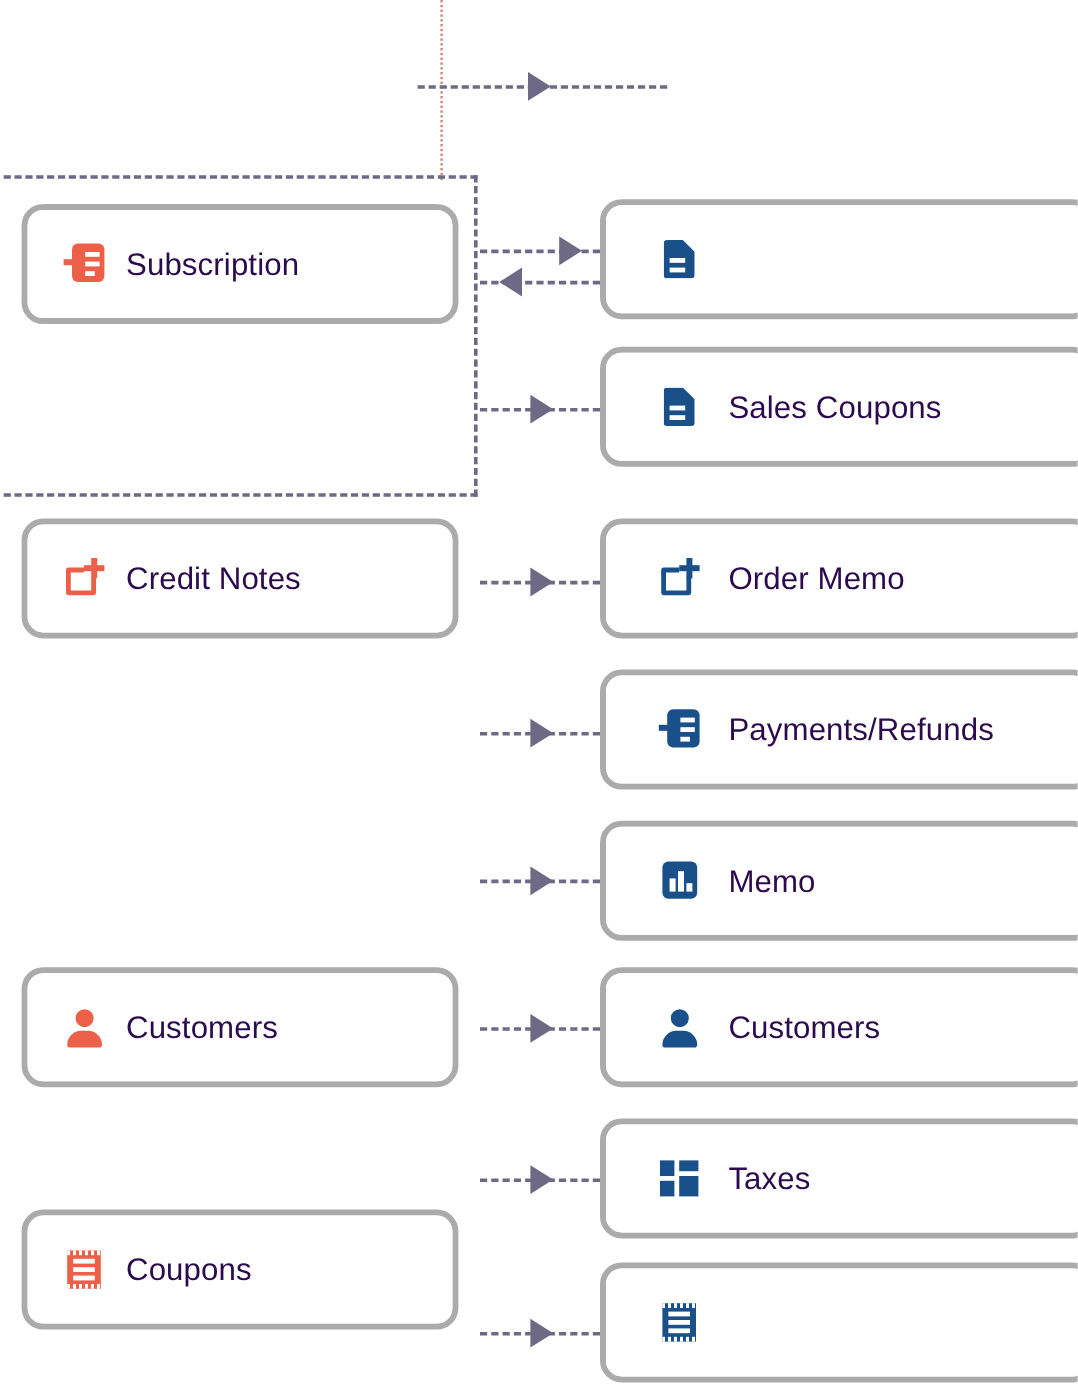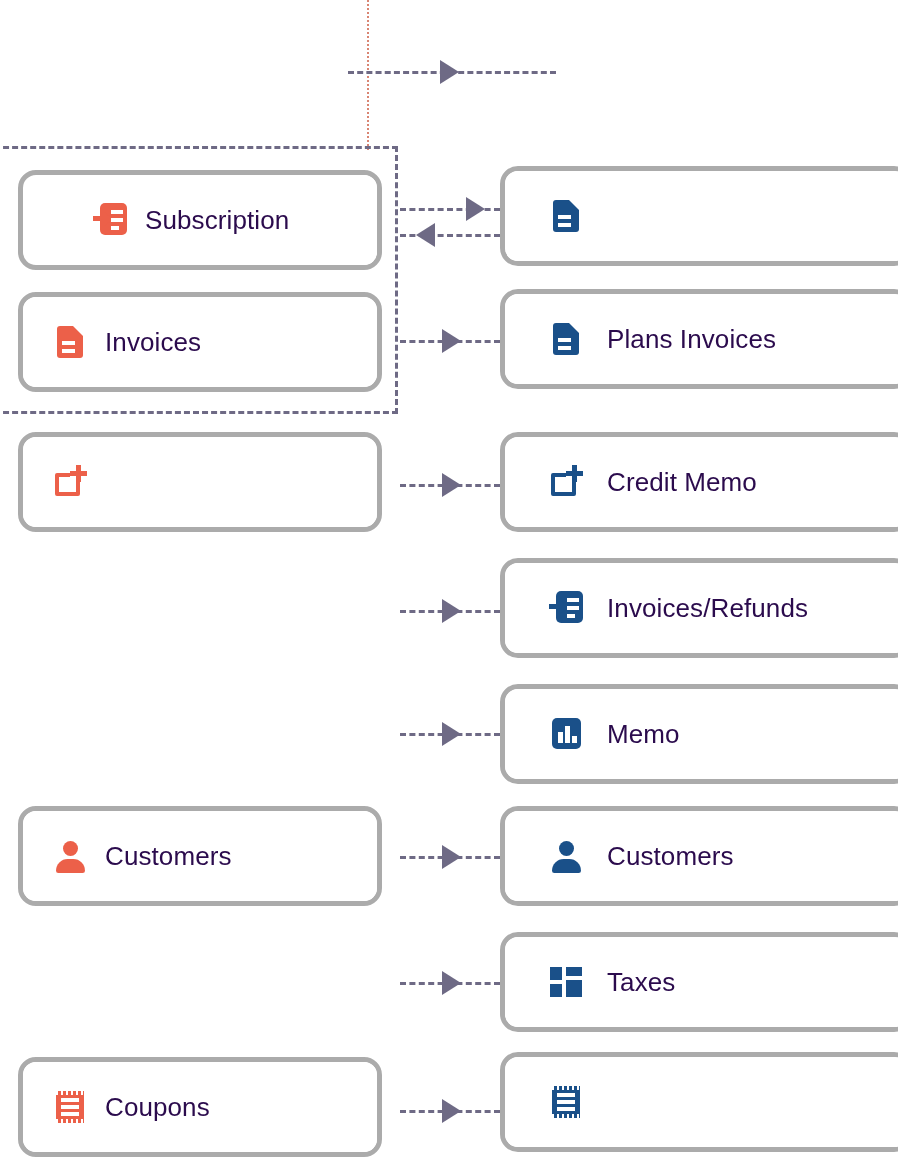--- a/index.html
+++ b/index.html
@@ -196,21 +196,21 @@
 
   <div id="guide-line"></div>
 
   <div class="conn" style="left:348px; top:71px; width:208px;">
     <div class="line"></div>
     <div class="head right" style="left:92px;"></div>
   </div>
 
   <div id="group-box"></div>
 
-  <div class="card left" style="top:170px;padding-left:40px;">
+  <div class="card left" style="top:170px;">
     <div class="inner">
       <span class="ico ic-sub" style="--c:#EC6049">
         <span class="bx"></span>
           <span class="ar"></span>
           <span class="arh"></span>
         <span class="ln l1"></span>
           <span class="ln l2"></span>
           <span class="ln l3"></span>
       </span>
       <span class="label">Subscription</span>
@@ -228,84 +228,74 @@
   </div>
   <div class="conn" style="left:400px; top:208px; width:100px;">
     <div class="line"></div>
     <div class="head right" style="left:66px;"></div>
   </div>
   <div class="conn" style="left:400px; top:234px; width:100px;">
     <div class="line"></div>
     <div class="head left" style="left:16px;"></div>
   </div>
 
-  <div class="card left" style="top:292px;">
-    <div class="inner">
-      <span class="ico ic-doc" style="--c:#EC6049">
-        <span class="page"></span>
-          <span class="fold"></span>
-        <span class="dl d1"></span>
-          <span class="dl d2"></span>
-      </span>
-      <span class="label">Invoices</span>
-    </div>
-  </div>
   <div class="card right" style="top:289px;">
     <div class="inner">
       <span class="ico ic-doc" style="--c:#1A5089">
         <span class="page"></span>
           <span class="fold"></span>
         <span class="dl d1"></span>
           <span class="dl d2"></span>
       </span>
-      <span class="label">Plans Invoices</span>
+      <span class="label">Sales Coupons</span>
     </div>
   </div>
   <div class="conn" style="left:400px; top:340px; width:100px;">
     <div class="line"></div>
     <div class="head right" style="left:42px;"></div>
   </div>
 
   <div class="card left" style="top:432px;">
     <div class="inner">
       <span class="ico ic-cn" style="--c:#EC6049">
         <span class="sq"></span>
           <span class="mask"></span>
           <span class="ph"></span>
           <span class="pv"></span>
       </span>
+      <span class="label">Credit Notes</span>
     </div>
   </div>
   <div class="card right" style="top:432px;">
     <div class="inner">
       <span class="ico ic-cn" style="--c:#1A5089">
         <span class="sq"></span>
           <span class="mask"></span>
           <span class="ph"></span>
           <span class="pv"></span>
       </span>
-      <span class="label">Credit Memo</span>
+      <span class="label">Order Memo</span>
     </div>
   </div>
   <div class="conn" style="left:400px; top:484px; width:100px;">
     <div class="line"></div>
     <div class="head right" style="left:42px;"></div>
   </div>
 
   <div class="card right" style="top:558px;">
     <div class="inner">
       <span class="ico ic-sub" style="--c:#1A5089">
         <span class="bx"></span>
           <span class="ar"></span>
           <span class="arh"></span>
         <span class="ln l1"></span>
           <span class="ln l2"></span>
           <span class="ln l3"></span>
       </span>
-      <span class="label">Invoices/Refunds</span>
+      <span class="label">Payments/Refunds</span>
     </div>
   </div>
   <div class="conn" style="left:400px; top:610px; width:100px;">
     <div class="line"></div>
     <div class="head right" style="left:42px;"></div>
   </div>
 
   <div class="card right" style="top:684px;">
     <div class="inner">
       <span class="ico ic-tax" style="--c:#1A5089">
@@ -354,21 +344,21 @@
           <span class="g4"></span>
       </span>
       <span class="label">Taxes</span>
     </div>
   </div>
   <div class="conn" style="left:400px; top:982px; width:100px;">
     <div class="line"></div>
     <div class="head right" style="left:42px;"></div>
   </div>
 
-  <div class="card left" style="top:1057px;">
+  <div class="card left" style="top:1008px;">
     <div class="inner">
       <span class="ico ic-cpn" style="--c:#EC6049">
         <span class="bx"></span>
           <span class="zig zt"></span>
           <span class="zig zb"></span>
         <span class="cl c1"></span>
           <span class="cl c2"></span>
           <span class="cl c3"></span>
       </span>
       <span class="label">Coupons</span>

